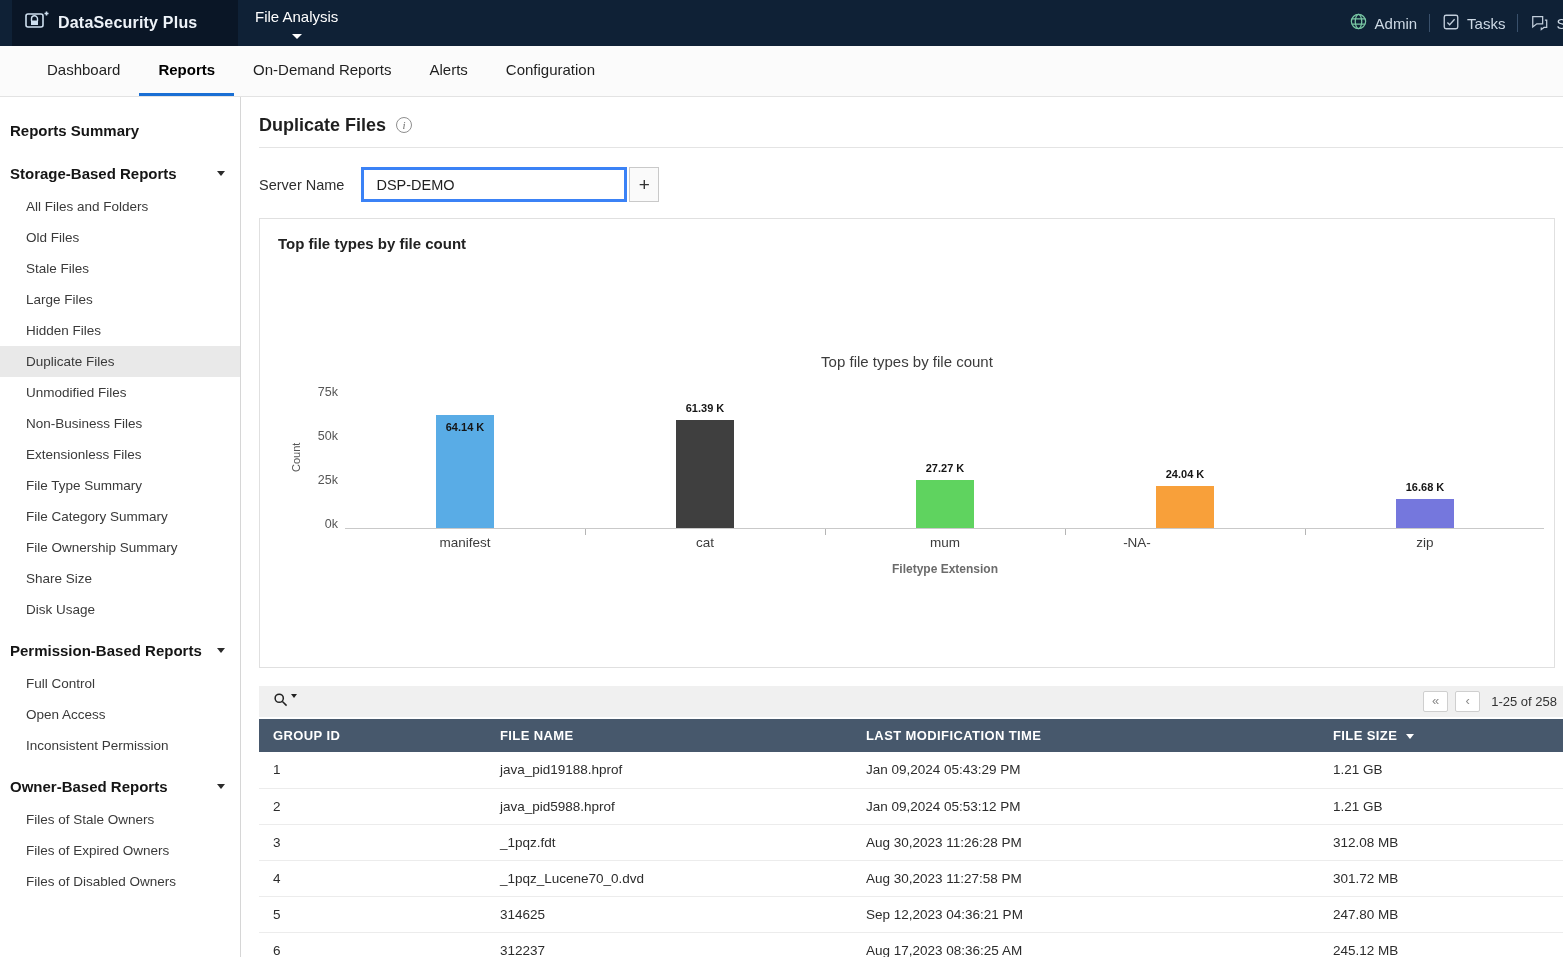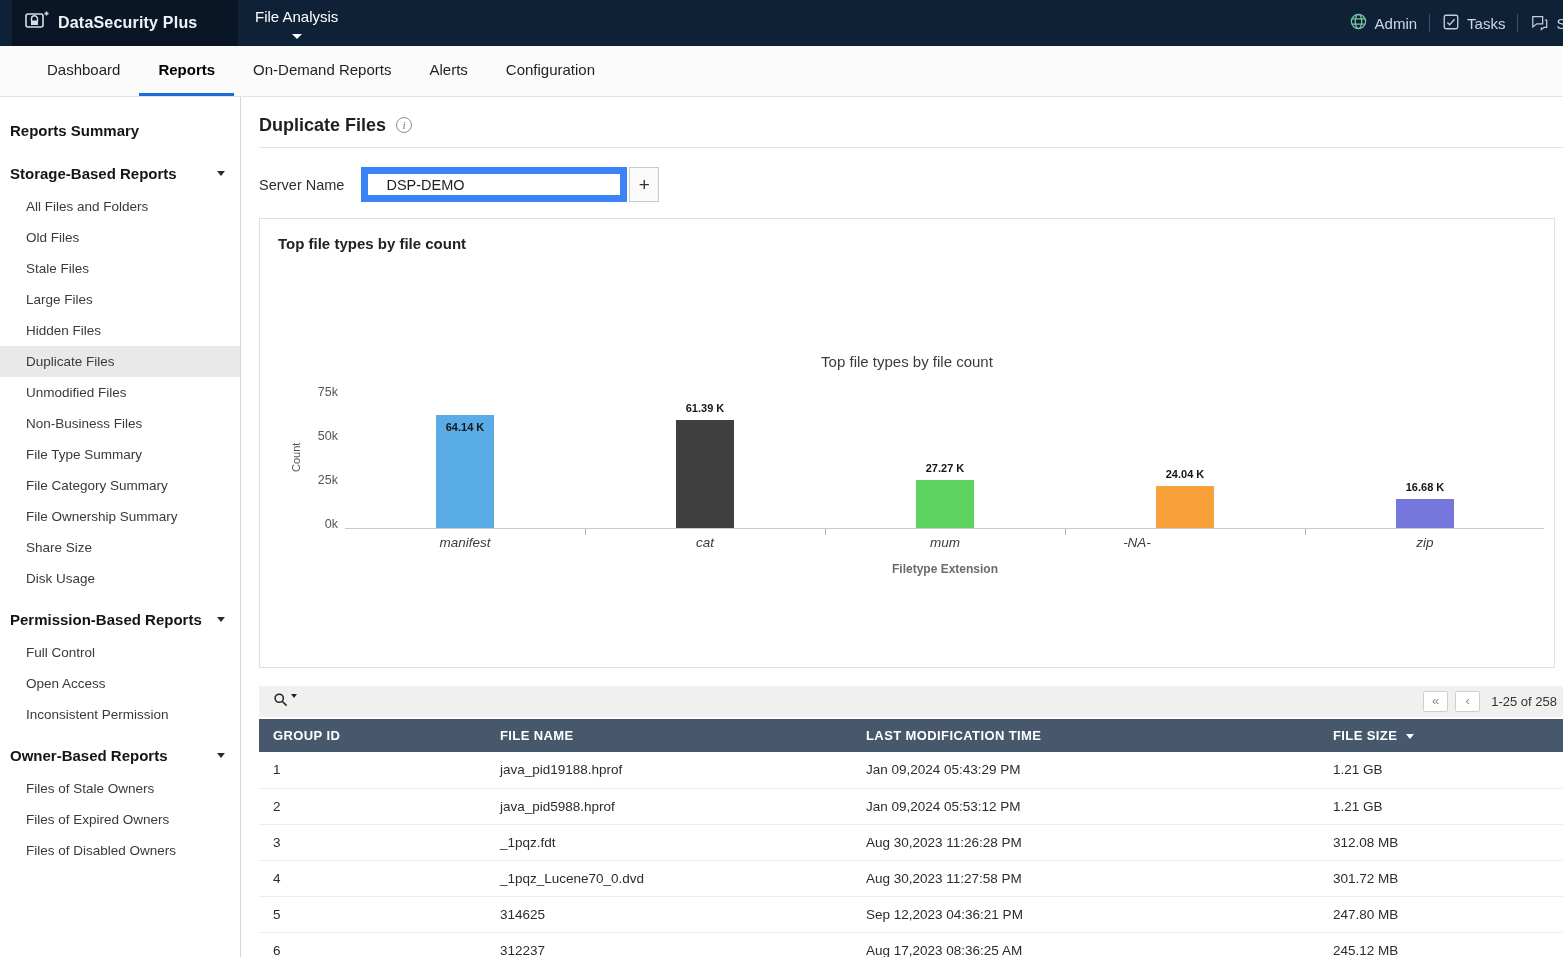--- a/index.html
+++ b/index.html
@@ -35,35 +35,35 @@
 
   
   .page-title-row { display:flex; align-items:center; gap:10px; padding-top:18px; }
   .page-title { font-size:18px; font-weight:700; color:#1f1f1f; line-height:20px; }
   .info-icon { width:16px; height:16px; border:1px solid #8f8f8f; border-radius:50%; color:#6e6e6e;
     font-size:11px; display:grid; place-items:center; font-style:italic; font-family:"Liberation Serif", serif; cursor:pointer; }
   .info-icon::before { content:"i"; }
   .title-rule { border-bottom:1px solid #e4e4e4; margin-top:12px; }
   .server-row { margin-top:19px; display:flex; align-items:center; }
   .server-label { font-size:14.5px; color:#2e2e2e; margin-right:17px; }
-  .server-input { width:266px; height:35px; border:7px solid #3b82f6; padding:0 18px; font-size:14.5px; color:#1f1f1f;
+  .server-input { width:266px; height:35px; border:3px solid #3b82f6; padding:0 12px; font-size:14.5px; color:#1f1f1f;
     font-family:"Liberation Sans", sans-serif; outline:none; }
   .add-btn { width:30px; height:35px; margin-left:2px; border:1px solid #c9c9c9; background:#fafafa; color:#333;
     font-size:19px; line-height:1; cursor:pointer; display:grid; place-items:center; }
 
   
   .panel { position:relative; margin:16px 8px 0 0; border:1px solid #e0e0e0; height:450px; overflow:hidden; background:#fff; }
   .panel-title { position:absolute; top:16px; left:18px; font-size:15px; font-weight:700; color:#222; }
   .chart-title { position:absolute; top:134px; left:0; right:0; text-align:center; font-size:15px; color:#3c3c3c; }
   .axis-line { position:absolute; left:85px; right:10px; top:309px; border-top:1px solid #c9c9c9; }
   .y-axis-label { position:absolute; left:30px; top:253px; font-size:11px; color:#555; transform:rotate(-90deg); transform-origin:left top; }
   .ytick { position:absolute; left:30px; width:48px; text-align:right; font-size:12.5px; color:#555; }
   .bar { position:absolute; cursor:pointer; }
   .bar-label { position:absolute; width:90px; text-align:center; font-size:11px; font-weight:700; color:#151515; }
-  .cat-label { position:absolute; top:316px; width:140px; text-align:center; font-size:13.5px; color:#3c3c3c;font-style:italic; }
+  .cat-label { position:absolute; top:316px; width:140px; text-align:center; font-size:13.5px; color:#3c3c3c; }
   .xtick { position:absolute; top:310px; height:6px; width:1px; background:#b5b5b5; }
   .x-axis-label { position:absolute; top:343px; left:85px; width:1200px; text-align:center; font-size:12px; font-weight:700; color:#6b6b6b; }
 
   
   .toolbar { margin-top:18px; height:31px; background:#f0f0f0; display:flex; align-items:center; padding:0 6px 0 14px; }
   .search-wrap { display:flex; align-items:flex-start; gap:2px; cursor:pointer; }
   .search-caret { width:0; height:0; border-left:3.5px solid transparent; border-right:3.5px solid transparent; border-top:4px solid #222; margin-top:2px; }
   .toolbar-right { margin-left:auto; display:flex; align-items:center; gap:7px; }
   .pg-btn { width:25px; height:21px; background:#fff; border:1px solid #cfcfcf; border-radius:2px; color:#8a8a8a;
     font-size:13px; display:grid; place-items:center; cursor:pointer; line-height:1; padding-bottom:2px; }
@@ -149,20 +149,21 @@
         <span class="sb-caret"></span>
       </div>
       <div class="sb-item">All Files and Folders</div>
       <div class="sb-item">Old Files</div>
       <div class="sb-item">Stale Files</div>
       <div class="sb-item">Large Files</div>
       <div class="sb-item">Hidden Files</div>
       <div class="sb-item selected">Duplicate Files</div>
       <div class="sb-item">Unmodified Files</div>
       <div class="sb-item">Non-Business Files</div>
+      <div class="sb-item">Extensionless Files</div>
       <div class="sb-item">File Type Summary</div>
       <div class="sb-item">File Category Summary</div>
       <div class="sb-item">File Ownership Summary</div>
       <div class="sb-item">Share Size</div>
       <div class="sb-item">Disk Usage</div>
       <div class="sb-header">
         <span>Permission-Based Reports</span>
         <span class="sb-caret"></span>
       </div>
       <div class="sb-item">Full Control</div>

